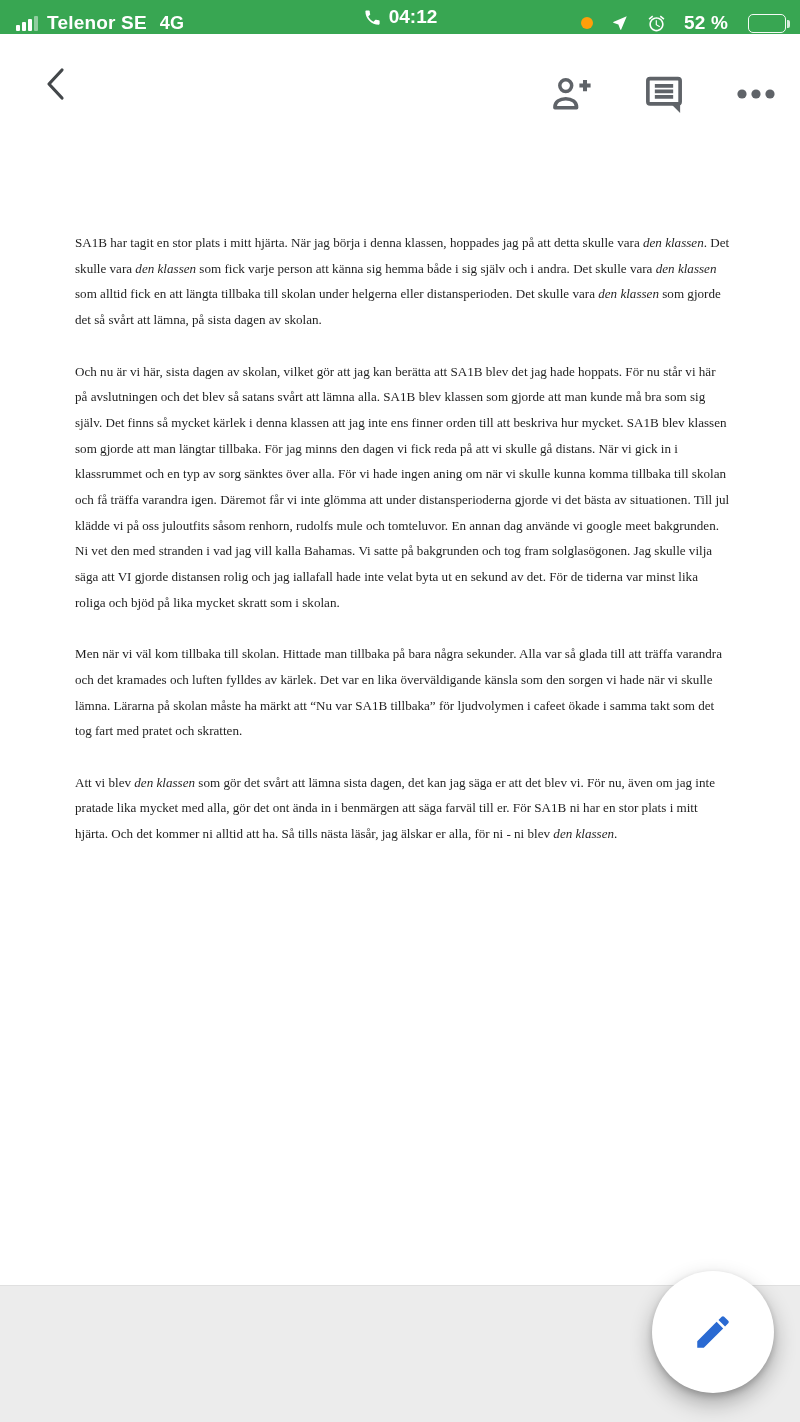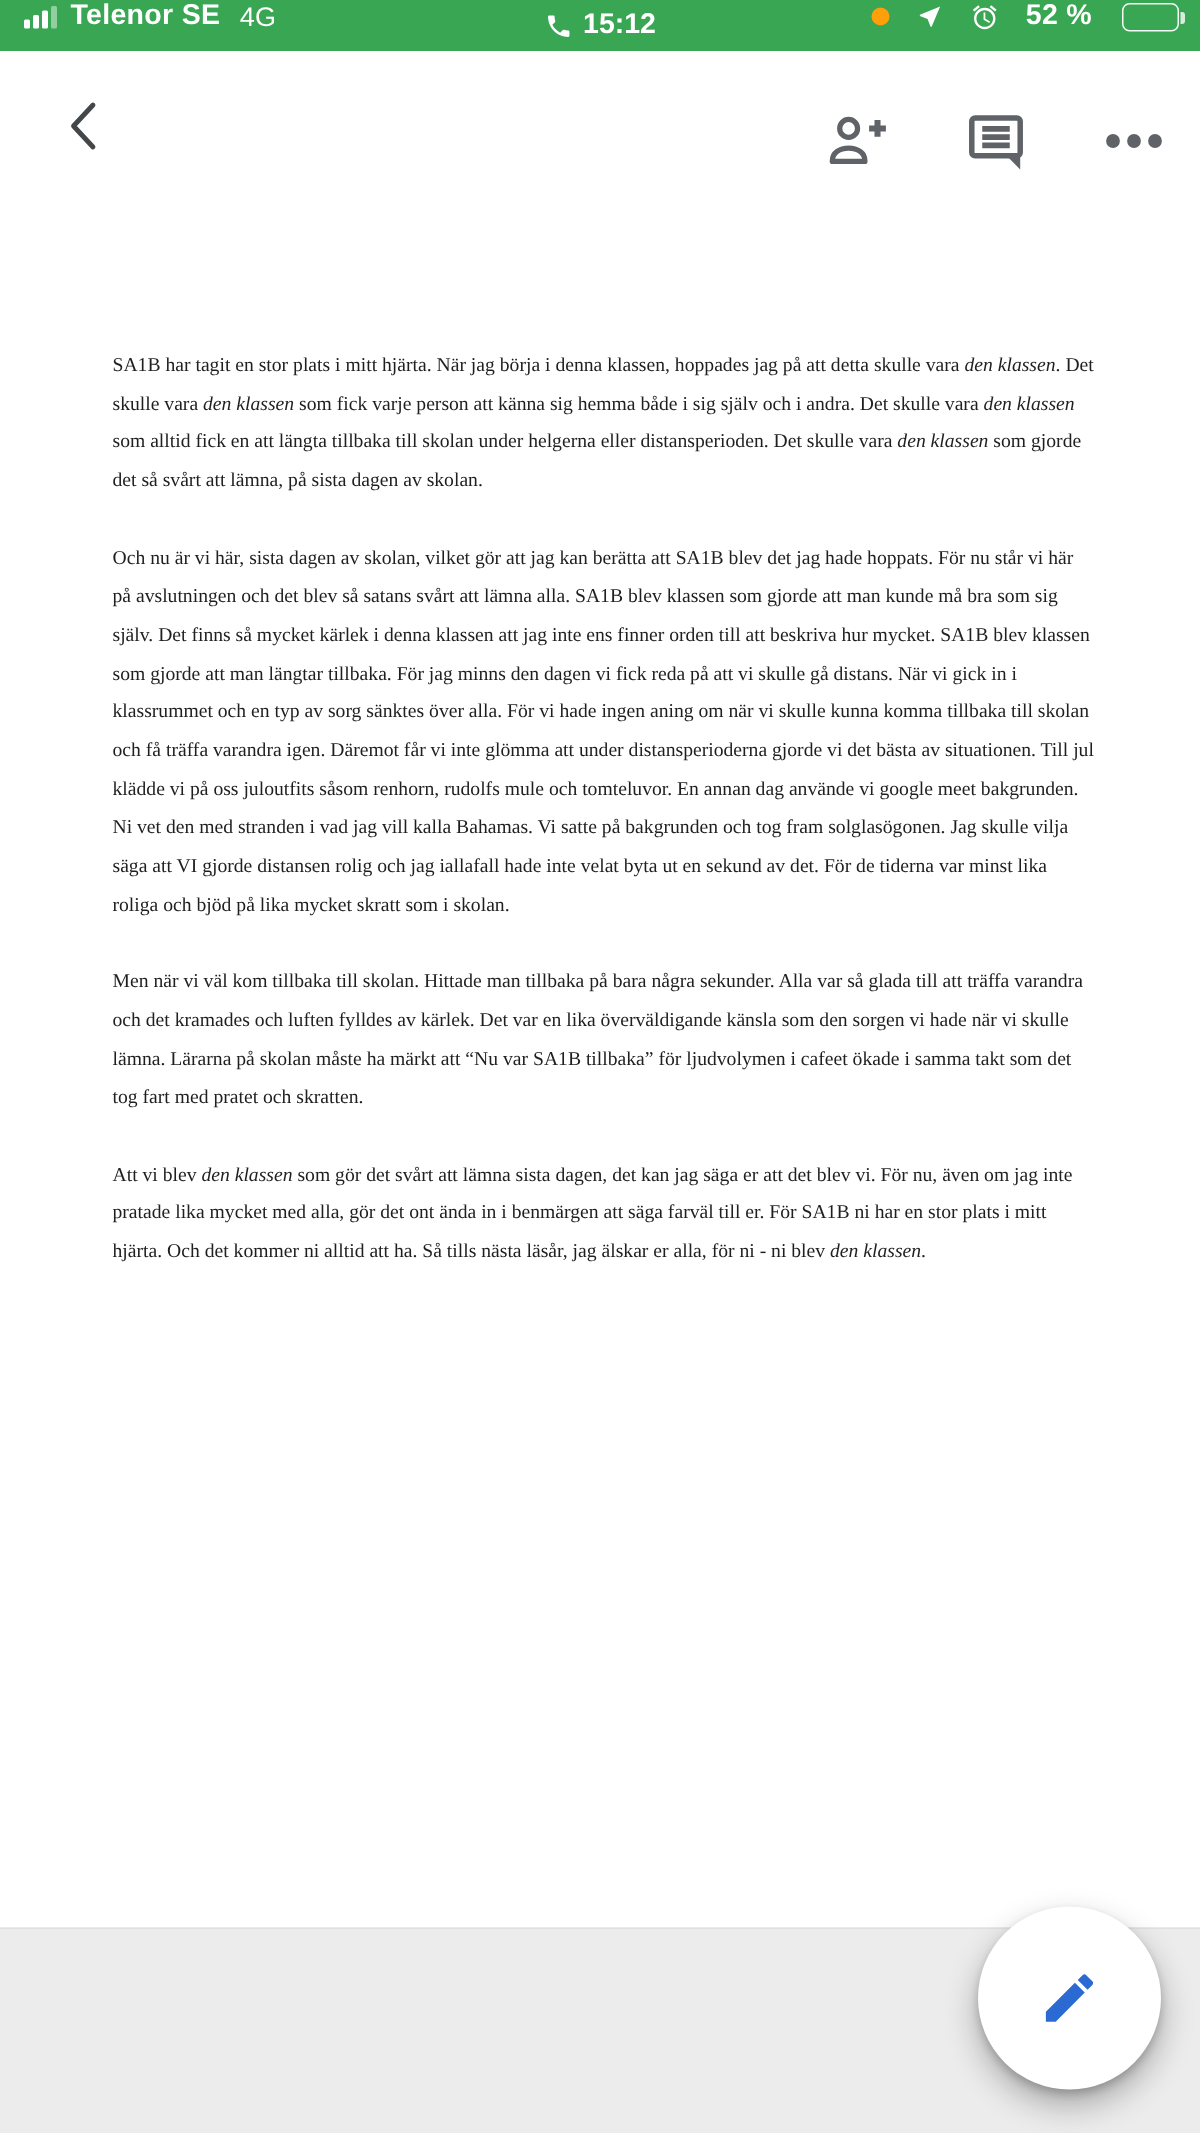--- a/index.html
+++ b/index.html
@@ -7,34 +7,34 @@
   .screen {
     position:relative; width:800px; height:1422px; margin:0 auto;
     background:#ffffff; overflow:hidden;
     font-family:"Liberation Sans", sans-serif;
   }
 
   
   .status-bar {
     position:absolute; top:0; left:0; width:800px; height:34px;
     background:#38a652; color:#fff;
-    display:flex; align-items:flex-start; justify-content:space-between;
+    display:flex; align-items:flex-end; justify-content:space-between;
     padding:0 14px 0 16px; z-index:5;
   }
   .sb-left, .sb-right { display:flex; align-items:center; }
   .sb-left { gap:9px; }
   .sb-right { gap:18px; }
   .sb-center {
     position:absolute; left:0; right:0; top:0; height:34px;
     display:flex; align-items:center; justify-content:center; gap:7px;
     pointer-events:none;
   }
   .sb-text { font-size:19px; font-weight:600; letter-spacing:.2px; }
   .sb-time { font-size:19px; font-weight:700; }
-  .sb-net  { font-size:18px; font-weight:400; margin-left:4px; }
+  .sb-net  { font-size:18px; font-weight:700; margin-left:4px; }
   .signal { display:flex; align-items:flex-end; gap:2px; height:16px; }
   .signal i { display:block; width:4px; background:#fff; border-radius:1px; }
   .signal i:nth-child(1){height:6px;} .signal i:nth-child(2){height:9px;}
   .signal i:nth-child(3){height:12px;} .signal i:nth-child(4){height:15px; background:rgba(255,255,255,.45);}
   .rec-dot { width:12px; height:12px; border-radius:50%; background:#ff9f0a; }
   .battery { position:relative; width:38px; height:19px; border:1.6px solid rgba(255,255,255,.95);
     border-radius:5px; padding:2px; margin-left:2px; }
   .battery-fill { height:100%; background:#fff; border-radius:2px; }
   .battery-nub { position:absolute; right:-5px; top:5px; width:3px; height:8px;
     background:rgba(255,255,255,.8); border-radius:0 2px 2px 0; }
@@ -97,21 +97,21 @@
       <span class="sb-text">Telenor SE</span>
       <span class="sb-text sb-net">4G</span>
     </div>
 
     <div class="sb-center">
       <span style="display:flex;">
         <svg width="19" height="19" viewBox="0 0 24 24">
             <path fill="#ffffff" d="M6.62 10.79c1.44 2.83 3.76 5.14 6.59 6.59l2.2-2.2c.27-.27.67-.36 1.02-.24 1.12.37 2.33.57 3.57.57.55 0 1 .45 1 1V20c0 .55-.45 1-1 1-9.39 0-17-7.61-17-17 0-.55.45-1 1-1h3.5c.55 0 1 .45 1 1 0 1.25.2 2.45.57 3.57.11.35.03.74-.25 1.02l-2.2 2.2z"></path>
           </svg>
       </span>
-      <span class="sb-time">15:12</span>
+      <span class="sb-time">04:12</span>
     </div>
 
     <div class="sb-right">
       <span class="rec-dot"></span>
       <span style="display:flex;">
         <svg width="18" height="18" viewBox="0 0 24 24">
             <path fill="#ffffff" d="M21 3L3 10.53v.98l6.84 2.65L12.48 21h.98L21 3z"></path>
           </svg>
       </span>
       <span style="display:flex;">

